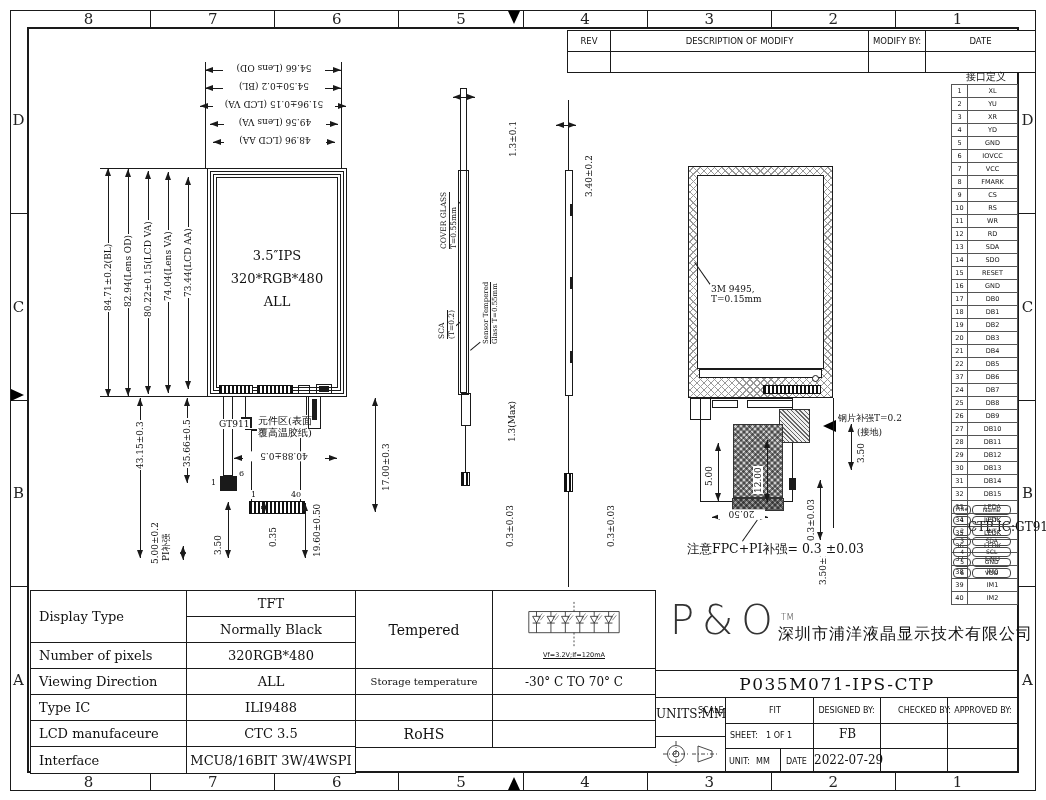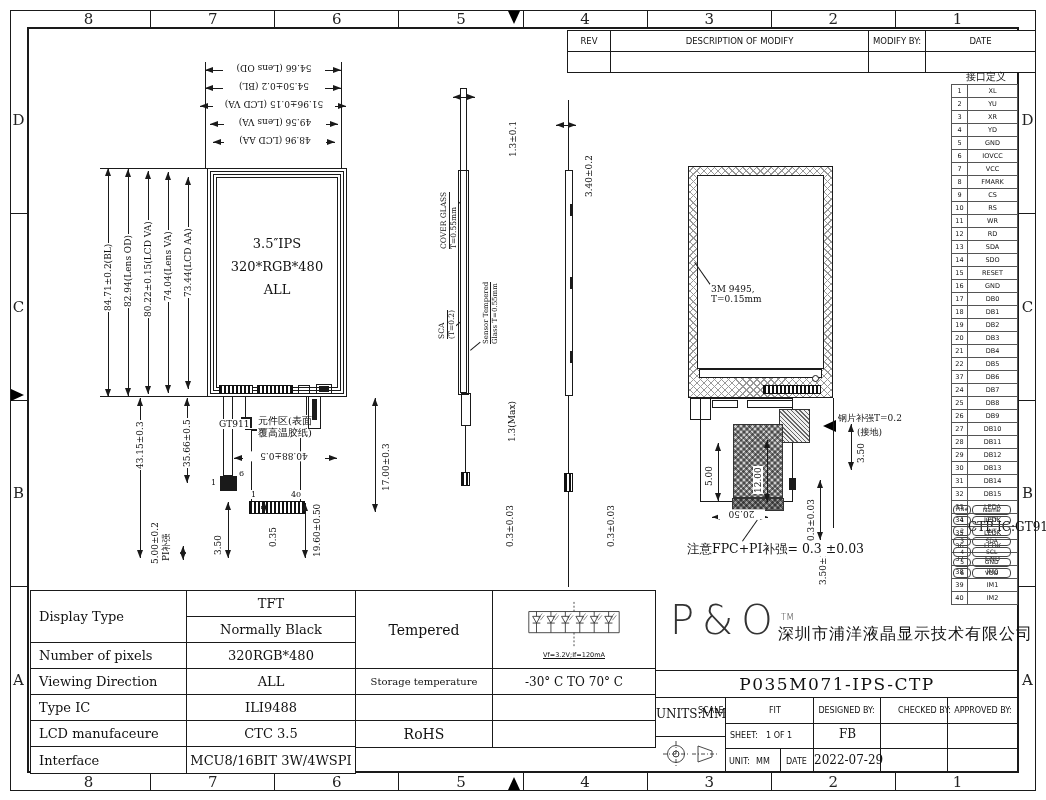--- a/index.html
+++ b/index.html
@@ -41,21 +41,21 @@
   table.dtable td{border:1px solid #1a1a1a;padding:0;box-sizing:border-box;overflow:hidden;}
   table.rev td{font-family:"DejaVu Sans",sans-serif;font-size:8.5px;text-align:center;}
   table.pins{border-collapse:collapse;}
   table.pins td{border:1px solid #555;font-family:"DejaVu Sans",sans-serif;font-size:6.5px;line-height:1;height:10px;text-align:center;}
   table.ctp{position:absolute;border-collapse:separate;border-spacing:1px 1px;table-layout:fixed;}
   table.ctp td{border:1px solid #444;border-radius:4px;font-family:"DejaVu Sans",sans-serif;font-size:6px;line-height:1;height:7.5px;text-align:center;padding:0;}
   table.spec td.sl{font-size:13px;padding-left:8px;}
   table.spec td.sv{font-size:13px;text-align:center;}
   table.env td{text-align:center;}
   .tsm{font-family:"DejaVu Sans",sans-serif;font-size:8px;white-space:nowrap;position:absolute;}
-  .fv-text{position:absolute;text-align:center;font-size:13px;line-height:23px;}
+  .fv-text{position:absolute;text-align:center;font-size:13px;line-height:23px;margin-top:12px;}
   .bl-wrap{position:relative;width:100%;height:100%;display:flex;flex-direction:column;align-items:center;justify-content:center;}
   .led-note{font-size:6.5px;font-family:"DejaVu Sans",sans-serif;text-decoration:underline;margin-top:1px;}
   .logo{position:absolute;font-family:"DejaVu Sans",sans-serif;font-weight:300;font-size:40px;letter-spacing:8px;color:#333;}
   .logo sup{font-size:9px;letter-spacing:0;}
   .company{position:absolute;font-size:16px;letter-spacing:1px;}
   .model{position:absolute;text-align:center;font-size:17px;letter-spacing:1.5px;}
 </style>
 </head>
 <body>
 

